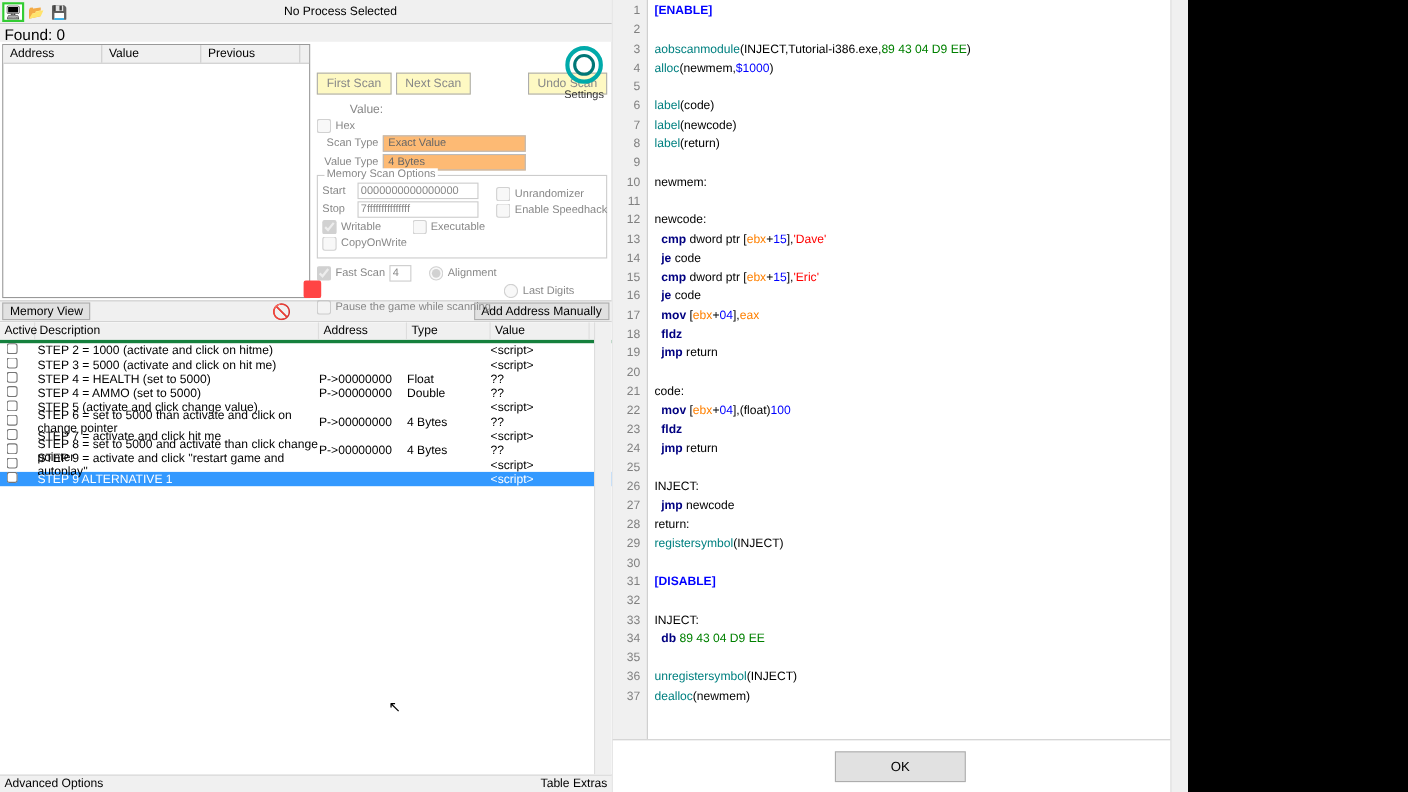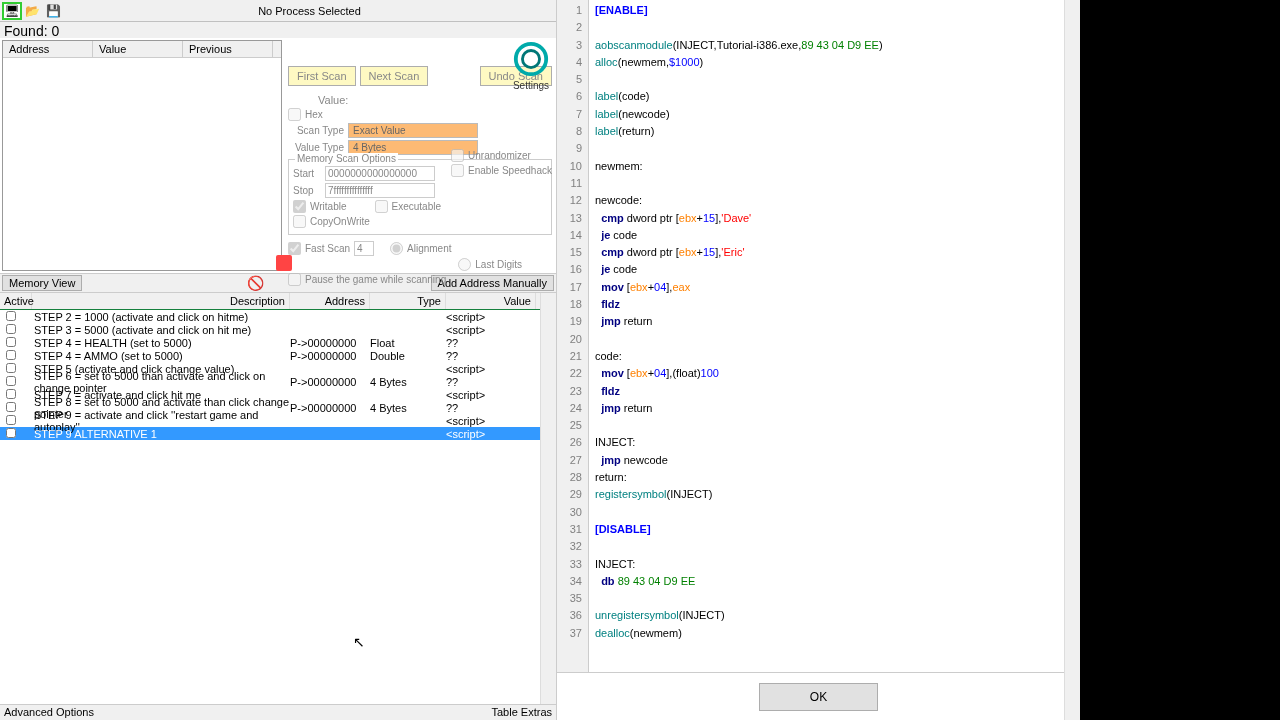--- a/index.html
+++ b/index.html
@@ -23,21 +23,21 @@
 .opt-row input[type=text] { border: 1px solid #ccc; padding: 1px 2px; font-size: 10px; background:#fff; color:#888;}
 .select-disabled { background: #fdba74; border: 1px solid #bbb; padding: 1px 4px; color: #666; font-size: 10px; width: 130px; display:inline-block;}
 .fieldset { border: 1px solid #ccc; padding: 4px; margin-top: 4px; position:relative;}
 .fieldset-title { position:absolute; top:-7px; left:6px; background:#fff; padding:0 2px; color:#888; font-size:10px;}
 .logo { position: absolute; right: 6px; top: 2px; text-align: center; }
 .logo-img { width: 38px; height: 38px; }
 .logo-txt { font-size: 10px; color: #333; }
 .mid-bar { display: flex; align-items: center; height: 20px; background: #f0f0f0; border-top: 1px solid #ccc; border-bottom: 1px solid #ccc; padding: 0 2px; }
 .mid-btn { background: #e1e1e1; border: 1px solid #adadad; padding: 1px 6px; font-size: 11px; }
 .table-area { flex: 1; overflow: hidden; background: #fff; position:relative;}
-.thead { display: flex; background: #f0f0f0; border-bottom: 1px solid #15803d; text-align: right; }
+.thead { display: flex; background: #f0f0f0; border-bottom: 3px solid #15803d; }
 .thead div { padding: 2px 4px; border-right: 1px solid #ddd; font-size: 11px; }
 .c-active{width:32px} .c-desc{width:258px} .c-addr{width:80px} .c-type{width:76px} .c-val{width:90px}
 .trow { display: flex; height: 13px; align-items: center; }
 .trow.sel { background: #3399ff; color: #fff; }
 .trow .cb { width:32px; padding-left:6px;}
 .trow .cb input{width:10px;height:10px;}
 .trow .d { width:258px; padding-left:2px;}
 .trow .a { width:80px;}
 .trow .t { width:76px;}
 .trow .v { width:90px;}
@@ -121,21 +121,21 @@
               <label>Writable</label>
               <span style="width:20px"></span>
               <input type="checkbox" disabled="" style="">
               <label>Executable</label>
             </div>
           <div class="opt-row">
               <input type="checkbox" disabled="" style="">
               <label>CopyOnWrite</label>
             </div>
         </div>
-        <div style="position:absolute;right:4px;top:109px;">
+        <div style="position:absolute;right:4px;top:130px;">
           <div class="opt-row">
               <input type="checkbox" disabled="" style="">
               <label>Unrandomizer</label>
             </div>
           <div class="opt-row">
               <input type="checkbox" disabled="" style="">
               <label>Enable Speedhack</label>
             </div>
         </div>
         <div class="opt-row" style="margin-top:6px">

